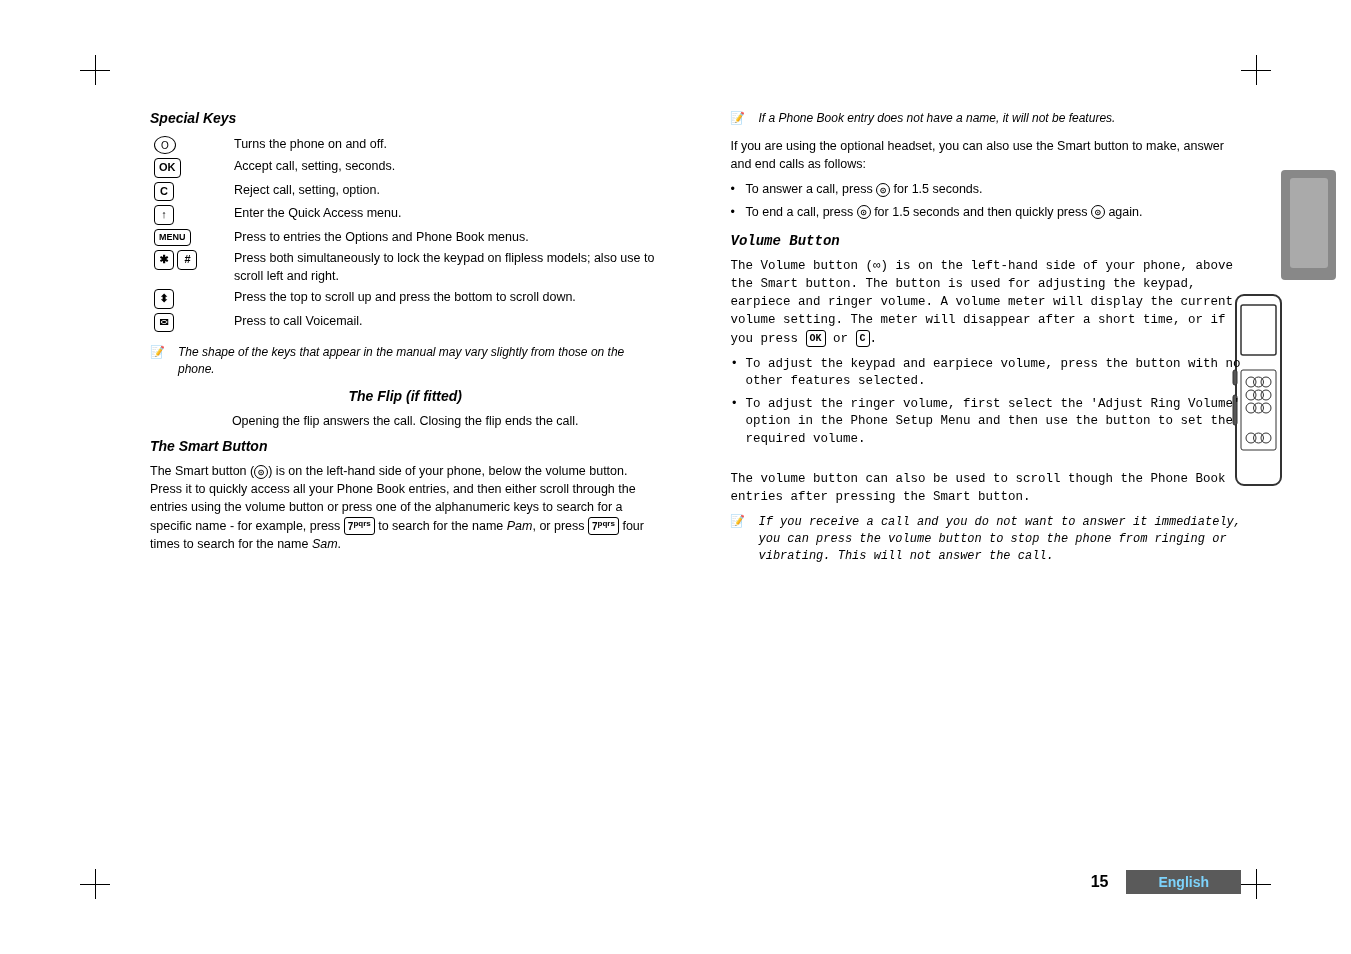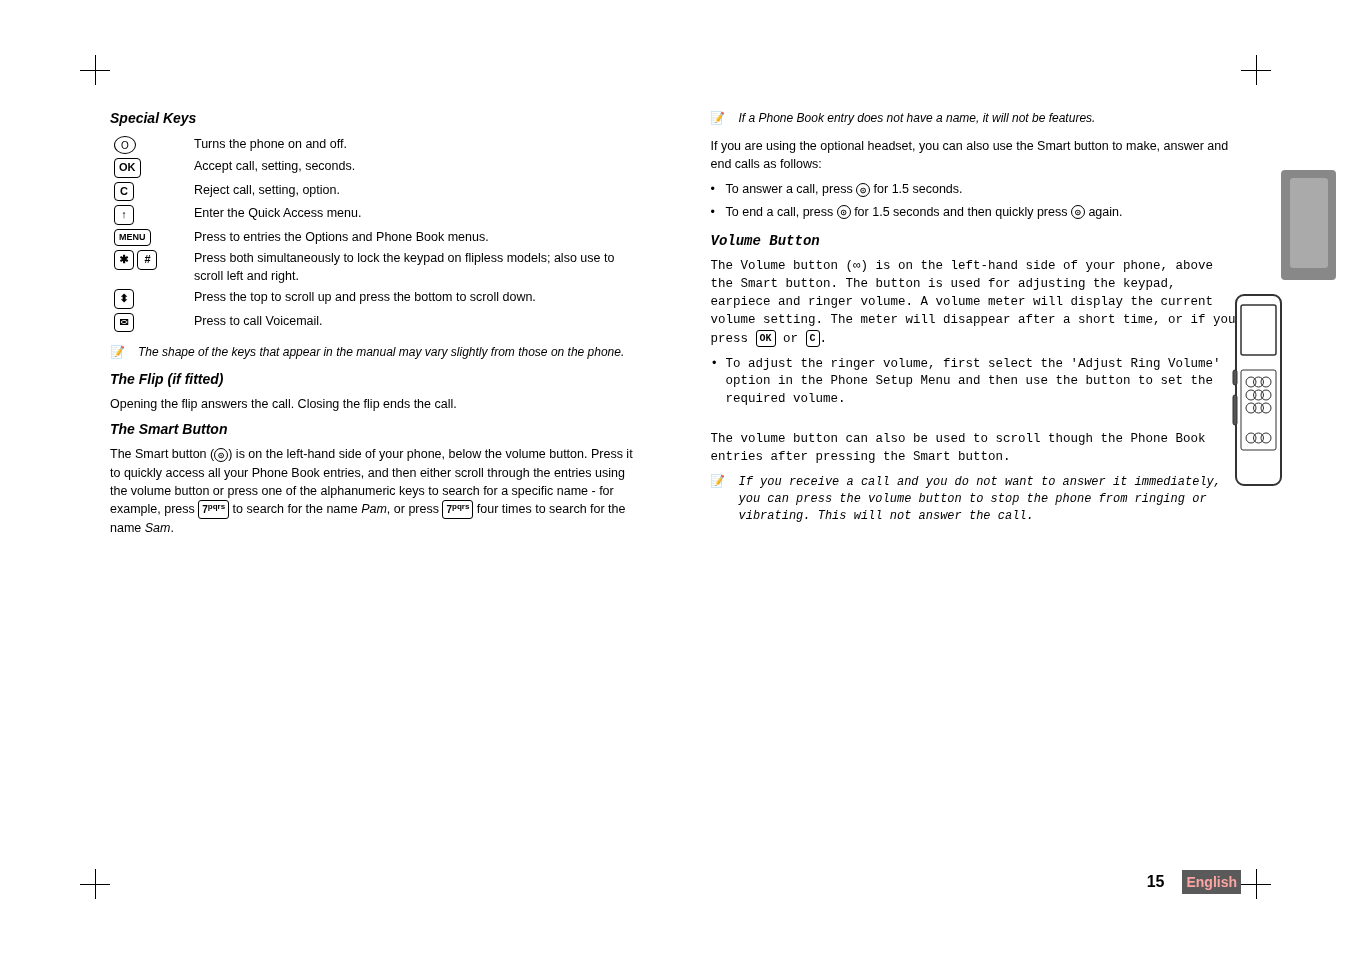--- a/index.html
+++ b/index.html
@@ -56,20 +56,21 @@
       left: 110px;
       right: 110px;
       bottom: 100px;
       display: flex;
       gap: 40px;
     }
 
     .left-column {
       flex: 1;
       padding-right: 20px;
+      margin-left: 40px;
     }
 
     .right-column {
       flex: 1;
       padding-left: 10px;
       position: relative;
     }
 
     .section-title {
       font-size: 14px;
@@ -160,22 +161,22 @@
     }
 
     .page-number {
       font-size: 16px;
       font-weight: bold;
       margin-right: 10px;
     }
 
     .lang-badge {
       background: #5a5a5a;
-      color: #fca5a5;
-      padding: 4px 4px;
+      color: #7dd3fc;
+      padding: 4px 32px;
       font-size: 14px;
       font-weight: bold;
     }
 
     .inline-key {
       display: inline-block;
       border: 1.5px solid #000;
       border-radius: 3px;
       padding: 0 3px;
       font-size: 10px;
@@ -270,21 +271,21 @@
             </tr>
           </tbody>
         </table>
 
         <div class="note-block">
           <span class="note-block-icon">📝</span>
           <span><em>The shape of the keys that appear in the manual may vary slightly from those on the phone.</em></span>
         </div>
       </div>
 
-      <div style="margin-top:10px;">
+      <div style="margin-top:10px;text-align:center;">
         <div class="section-title">The Flip (if fitted)</div>
         <p class="body-text">Opening the flip answers the call. Closing the flip ends the call.</p>
       </div>
 
       <div style="margin-top:6px;">
         <div class="section-title">The Smart Button</div>
         <p class="body-text">
           The Smart button (<span class="smart-circle">⊙</span>) is on the left-hand side of your phone, below the volume button. Press it to quickly access all your Phone Book entries, and then either scroll through the entries using the volume button or press one of the alphanumeric keys to search for a specific name - for example, press <span class="inline-key">7<sup style="font-size:8px">pqrs</sup></span> to search for the name <em>Pam</em>, or press <span class="inline-key">7<sup style="font-size:8px">pqrs</sup></span> four times to search for the name <em>Sam</em>.
         </p>
       </div>
@@ -341,20 +342,21 @@
       </ul>
 
       <div style="margin-top:12px;font-family:Liberation Mono, monospace;">
         <div class="section-title">Volume Button</div>
 
         <p class="body-text">
           The Volume button (∞) is on the left-hand side of your phone, above the Smart button. The button is used for adjusting the keypad, earpiece and ringer volume. A volume meter will display the current volume setting. The meter will disappear after a short time, or if you press <span class="inline-key">OK</span> or <span class="inline-key">C</span>.
         </p>
 
         <ul class="bullet-list">
+          <li>To adjust the keypad and earpiece volume, press the button with no other features selected.</li>
           <li>To adjust the ringer volume, first select the 'Adjust Ring Volume' option in the Phone Setup Menu and then use the button to set the required volume.</li>
         </ul>
 
         <p class="body-text" style="margin-top:22px;">
           The volume button can also be used to scroll though the Phone Book entries after pressing the Smart button.
         </p>
 
         <div class="note-block" style="margin-top:6px;">
           <span class="note-block-icon">📝</span>
           <span><em>If you receive a call and you do not want to answer it immediately, you can press the volume button to stop the phone from ringing or vibrating. This will not answer the call.</em></span>

